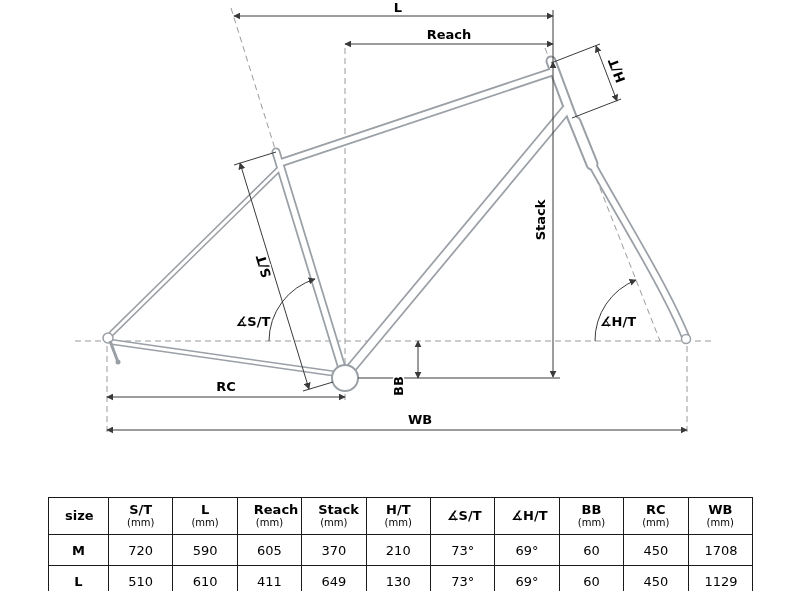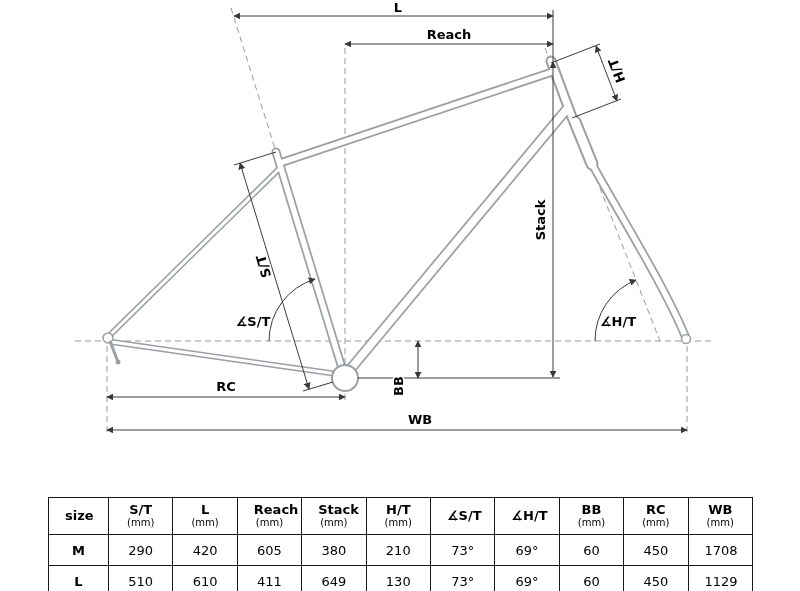--- a/index.html
+++ b/index.html
@@ -146,24 +146,24 @@
           <th><span>∡S/T</span></th>
           <th><span>∡H/T</span></th>
           <th><span>BB</span><span class="sub">(mm)</span></th>
           <th><span>RC</span><span class="sub">(mm)</span></th>
           <th><span>WB</span><span class="sub">(mm)</span></th>
         </tr>
       </thead>
       <tbody>
         <tr>
           <td class="size-col">M</td>
-          <td>290</td>
-          <td>420</td>
+          <td>720</td>
+          <td>590</td>
           <td>605</td>
-          <td>380</td>
+          <td>370</td>
           <td>210</td>
           <td>73°</td>
           <td>69°</td>
           <td>60</td>
           <td>450</td>
           <td>1708</td>
         </tr>
         <tr>
           <td class="size-col">L</td>
           <td>510</td>

